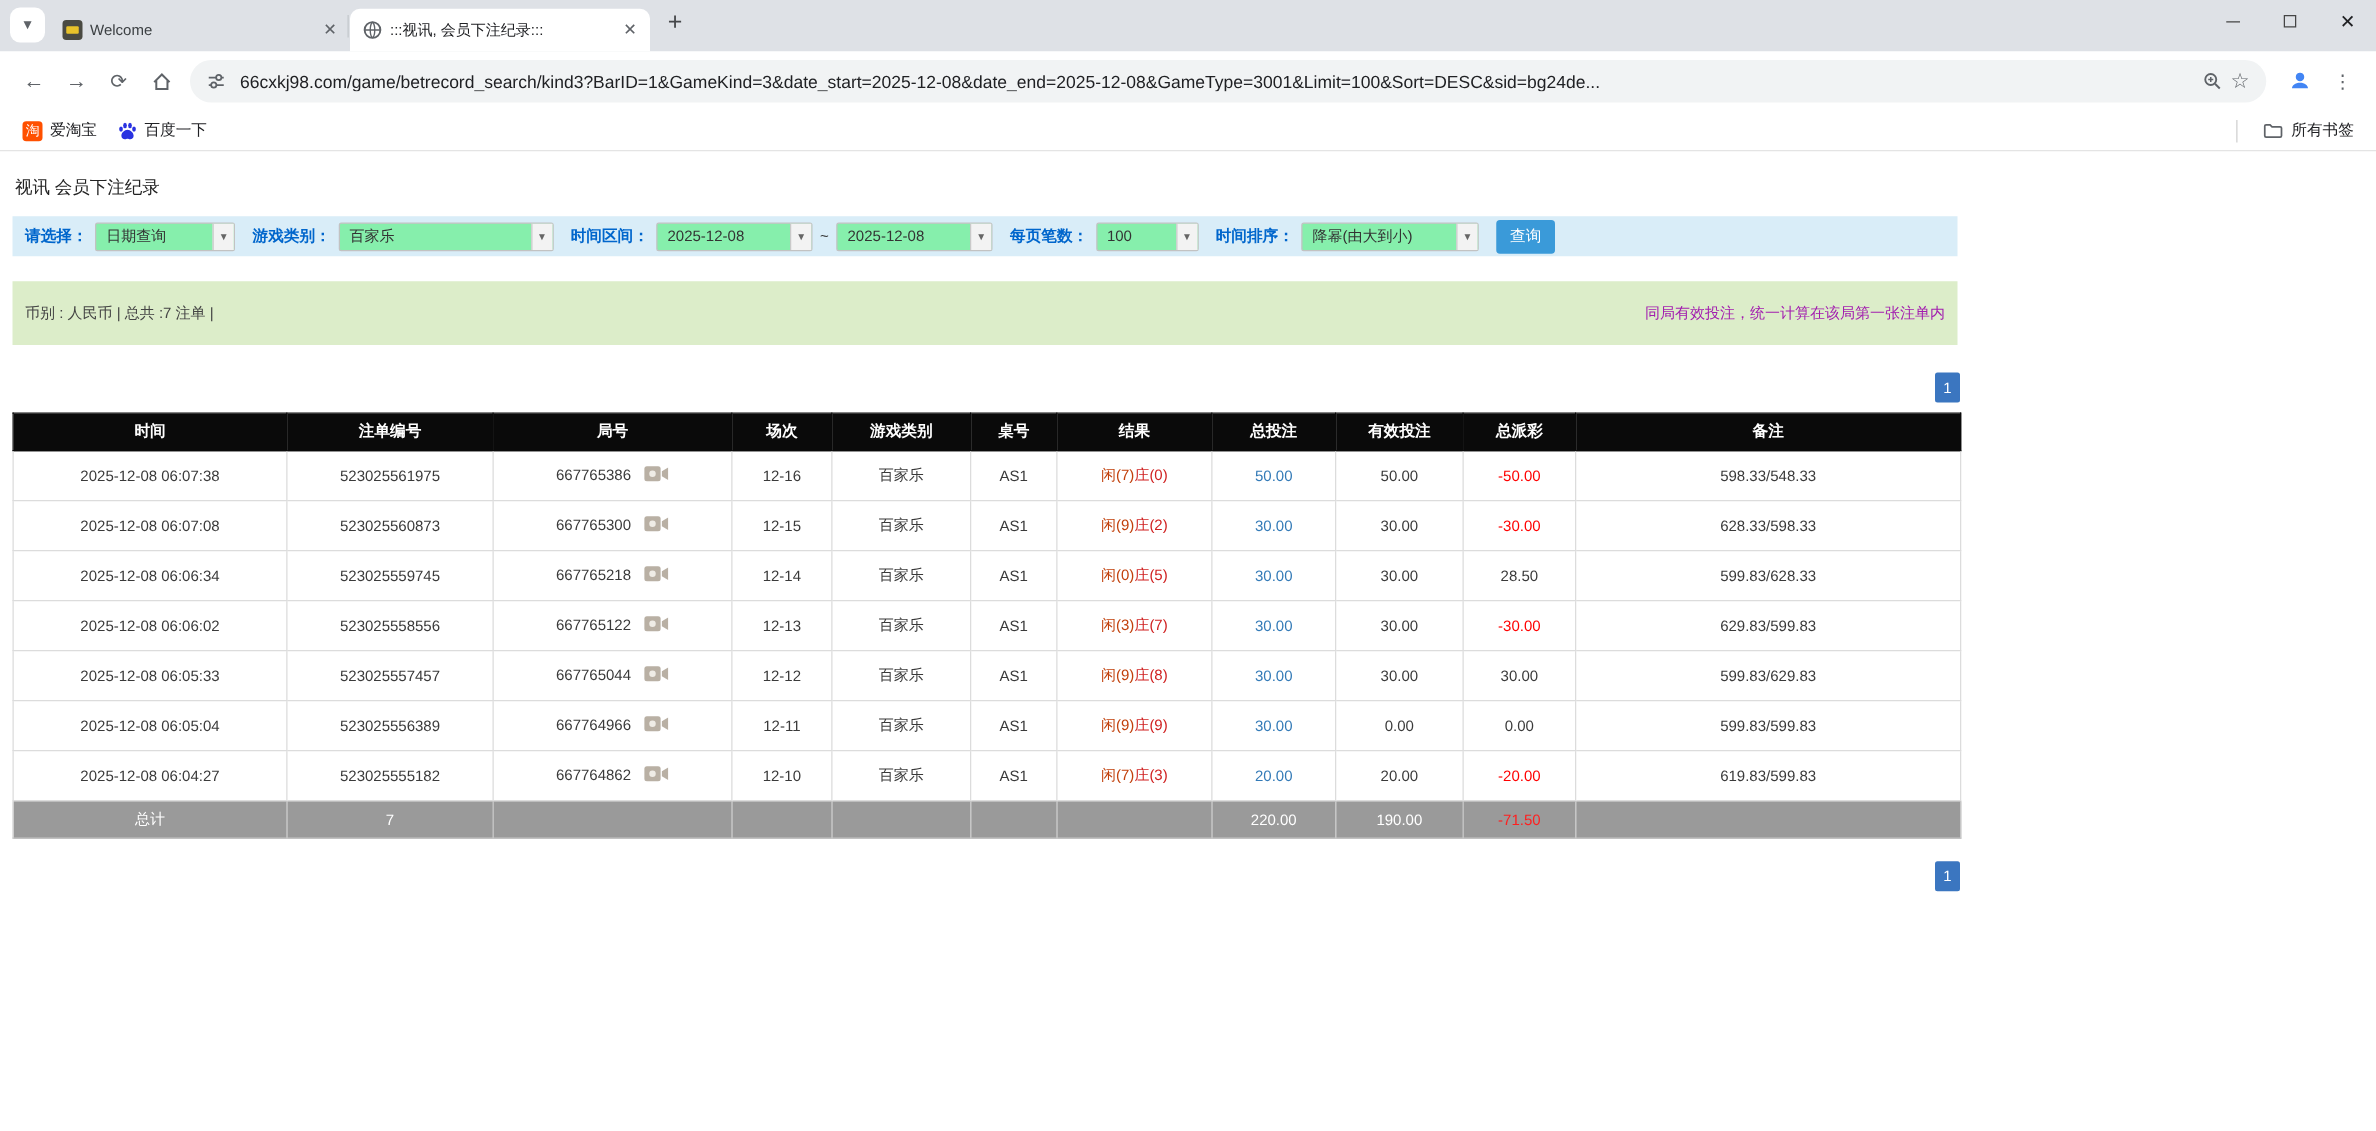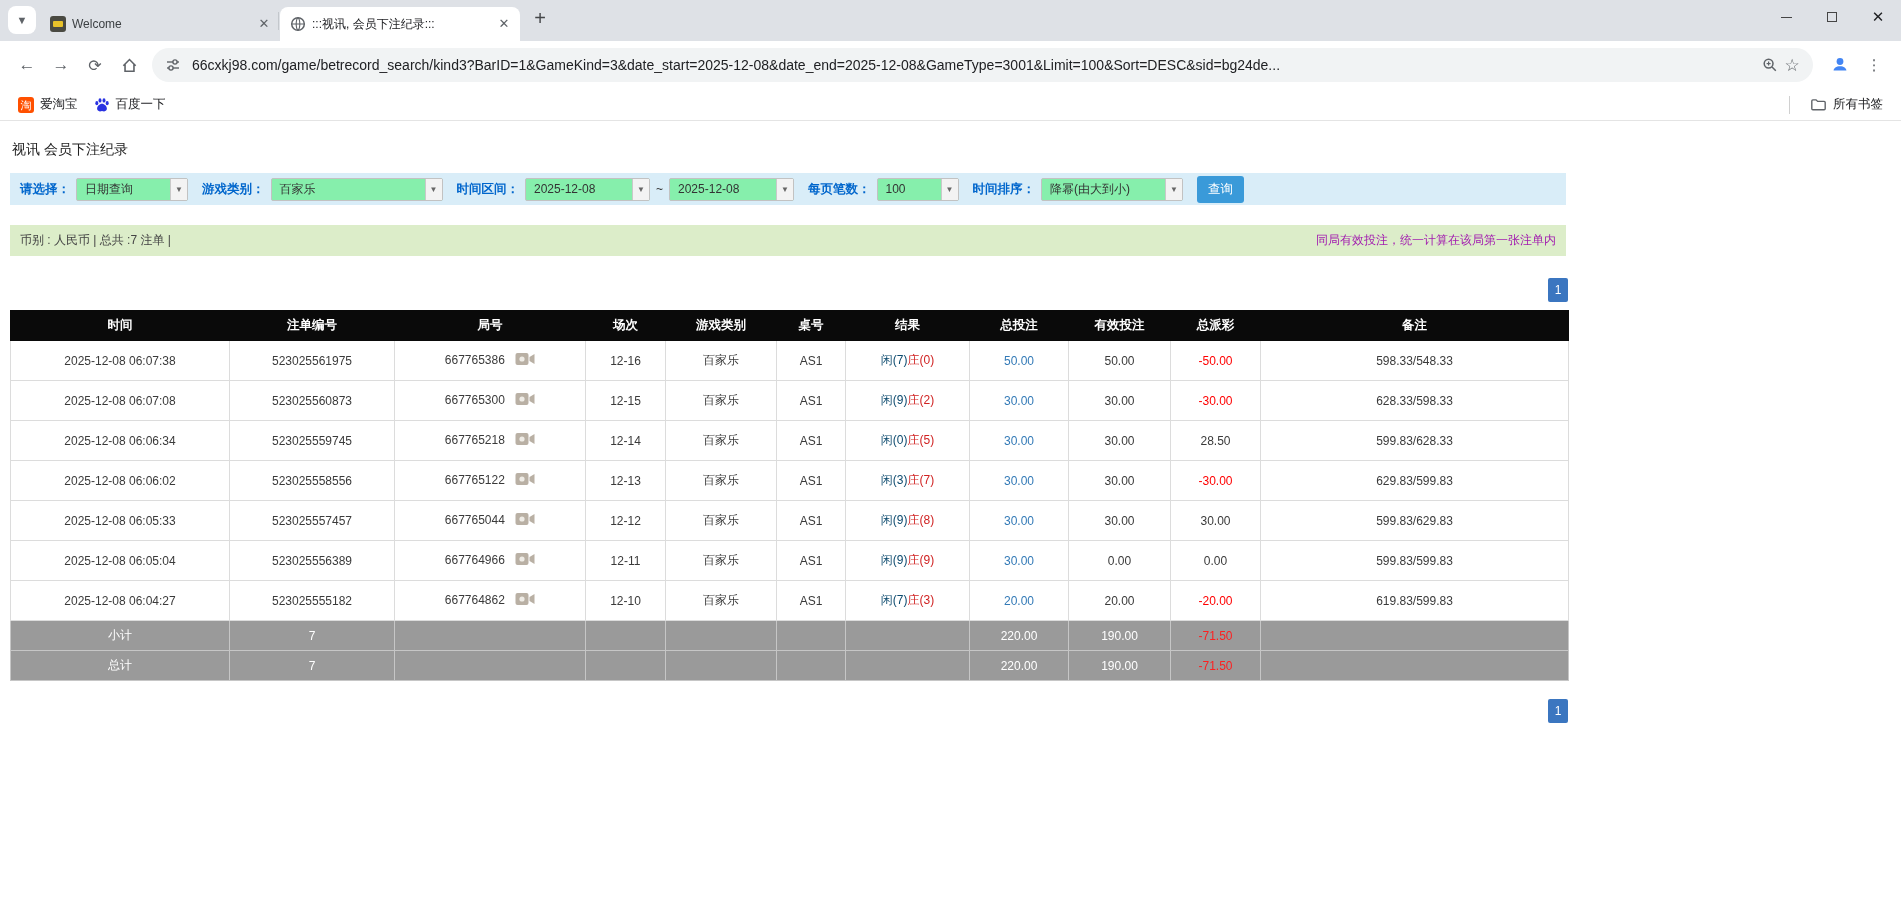--- a/index.html
+++ b/index.html
@@ -52,35 +52,35 @@
   .flabel:first-child { margin-left:0; }
   .sel { display:flex; background:#86efac; border:1px solid #c2c2c2; height:23px; border-radius:2px; cursor:pointer; }
   .sel .val { padding:0 8px; font-size:12px; line-height:21px; color:#333; flex:1; white-space:nowrap; overflow:hidden; }
   .sel .arr { width:17px; border-left:1px solid #c9c9c9; background:#f3f3f3; color:#666; font-size:8px;
     display:flex; align-items:center; justify-content:center; }
   .w115{width:112px}.w160{width:172px}.w125{width:125px}.w85{width:82px}.w140{width:142px}
   .tilde { font-size:12px; color:#333; }
   .search-btn { background:#3a9ad9; color:#fff; border:none; border-radius:3px; font-size:12.5px;
     padding:5px 11px; margin-left:8px; cursor:pointer; }
 
-  .info-bar { width:1556px; background:#dcedc9; margin-top:20px; padding:7px 10px; display:flex;
+  .info-bar { width:1556px; background:#dcedc9; margin-top:20px; padding:17px 10px; display:flex;
     align-items:center; font-size:12px; color:#444; }
   .info-notice { margin-left:auto; color:#a21caf; }
 
   .pager { width:1558px; display:flex; justify-content:flex-end; }
   .pager.top { margin-top:22px; margin-bottom:8px; }
   .pager.bottom { margin-top:18px; }
   .page-btn { width:20px; height:24px; background:#3b76c0; color:#fff; border:none; border-radius:2px;
     font-size:12px; cursor:pointer; }
 
   table.bets { width:1558px; border-collapse:collapse; table-layout:fixed; }
   .bets th { background:#0a0a0a; color:#fff; font-size:12.5px; font-weight:bold; padding:6px 4px; border:1px solid #0a0a0a; }
   .bets td { font-size:12px; color:#3a3a3a; text-align:center; padding:11px 4px; border:1px solid #dcdcdc; }
   .bets .bet-amount { color:#337ab7; cursor:pointer; }
-  .bets .player { color:#0c4a6e; }
+  .bets .player { color:#c2410c; }
   .bets .banker { color:#d02222; margin-left:0; }
   .bets .neg { color:#f00; }
   .cam { display:inline-block; vertical-align:middle; margin-left:7px; cursor:pointer; }
   .sum-row td { background:#9a9a9a; color:#fff; padding:6px 4px; border:1px solid #c6c6c6; }
   .sum-row td.neg { color:#ff1f1f; }
 </style>
 </head>
 <body>
 
 <div>
@@ -447,33 +447,20 @@
       <span class="player">闲(7)</span><span class="banker">庄(3)</span>
     </td>
     <td class="bet-amount">20.00</td>
     <td>20.00</td>
     <td class="payout neg">-20.00</td>
     <td>619.83/599.83</td>
   </tr>
 </tbody>
     <tfoot>
       <tr class="sum-row">
-        <td>小计</td>
-        <td>7</td>
-        <td></td>
-          <td></td>
-          <td></td>
-        <td></td>
-          <td></td>
-        <td>220.00</td>
-        <td>190.00</td>
-        <td class="neg">-71.50</td>
-        <td></td>
-      </tr>
-      <tr class="sum-row">
         <td>总计</td>
         <td>7</td>
         <td></td>
           <td></td>
           <td></td>
         <td></td>
           <td></td>
         <td>220.00</td>
         <td>190.00</td>
         <td class="neg">-71.50</td>

